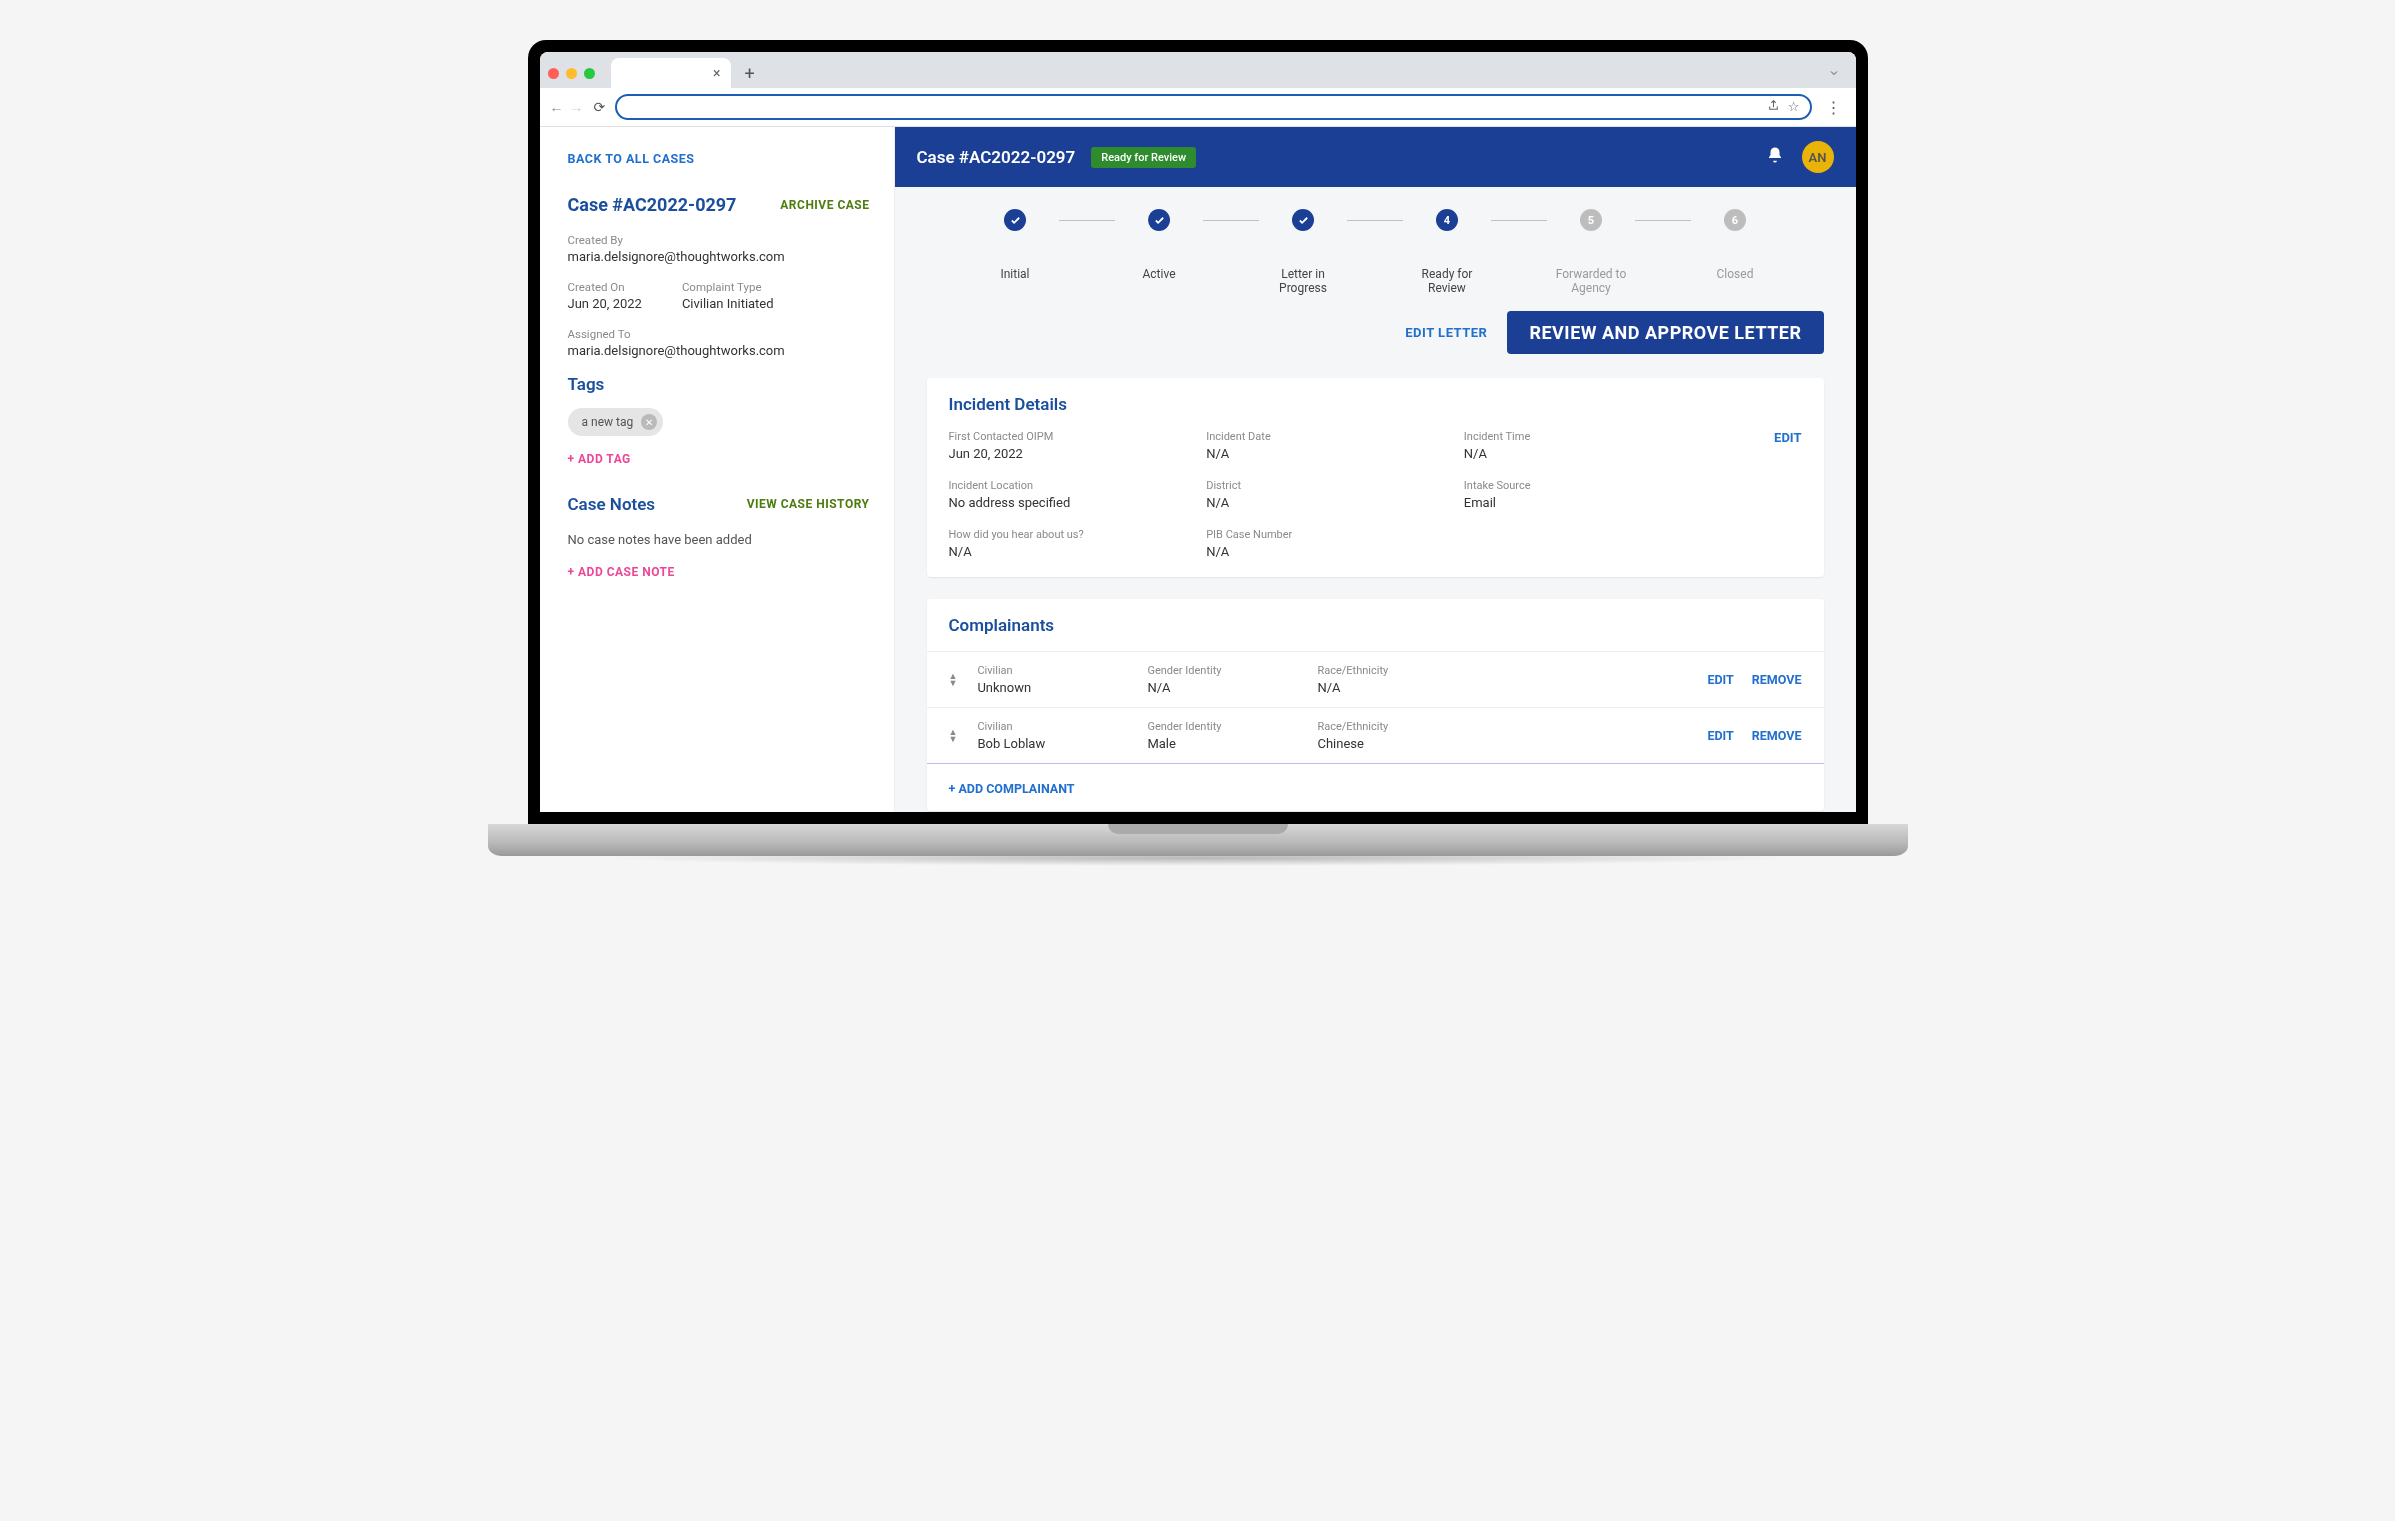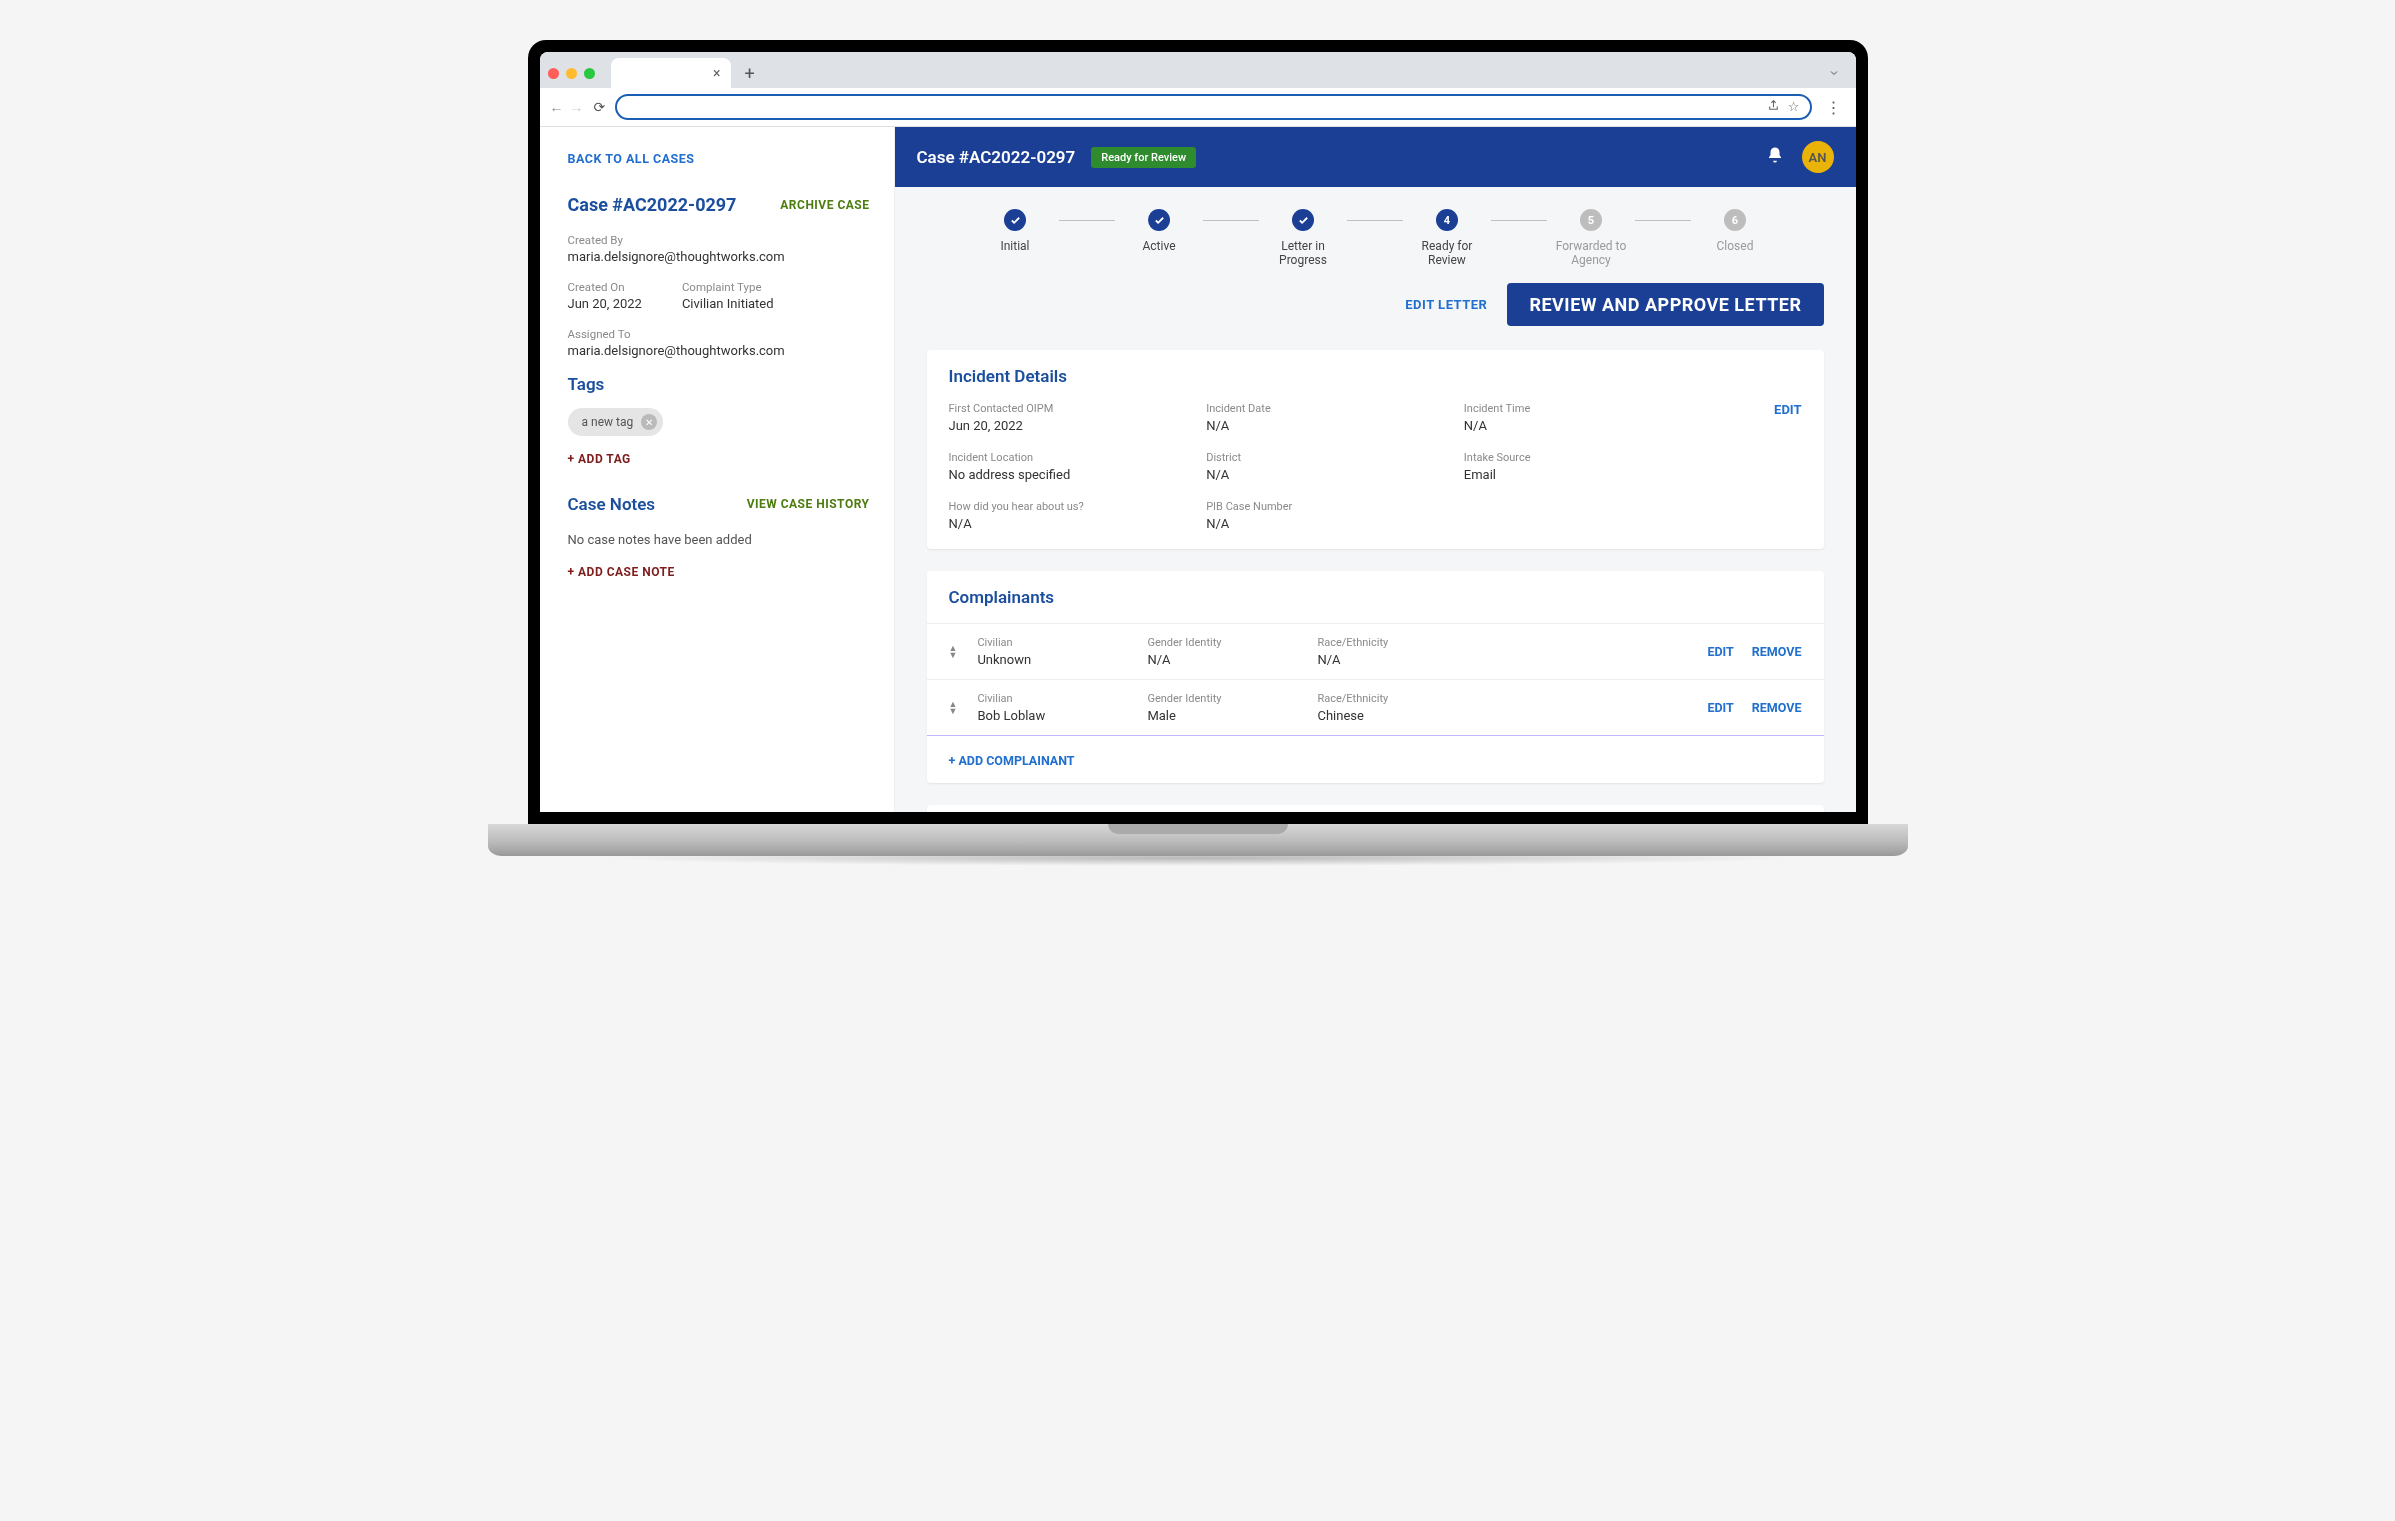--- a/index.html
+++ b/index.html
@@ -221,21 +221,21 @@
       border-radius: 50%;
       width: 16px;
       height: 16px;
       display: flex;
       align-items: center;
       justify-content: center;
       font-size: 10px;
       cursor: pointer;
     }
     .add-link {
-      color: #7f1d1d;
+      color: #ec4899;
       font-size: 12px;
       font-weight: 700;
       letter-spacing: 0.5px;
       cursor: pointer;
       display: block;
       margin-bottom: 28px;
     }
     .empty-note {
       color: #555;
       font-size: 13px;
@@ -323,20 +323,21 @@
       margin-bottom: 8px;
     }
     .step-done { background: #1b3f95; }
     .step-current { background: #1b3f95; }
     .step-pending { background: #bdbdbd; }
     .step-label {
       font-size: 12px;
       color: #444;
       text-align: center;
       width: 88px;
+      margin-top: 28px;
     }
     .step-pending-label { color: #9a9a9a; }
     .connector {
       height: 1px;
       background: #c0c0c0;
       width: 56px;
       margin-top: 11px;
     }
     .action-row {
       display: flex;

